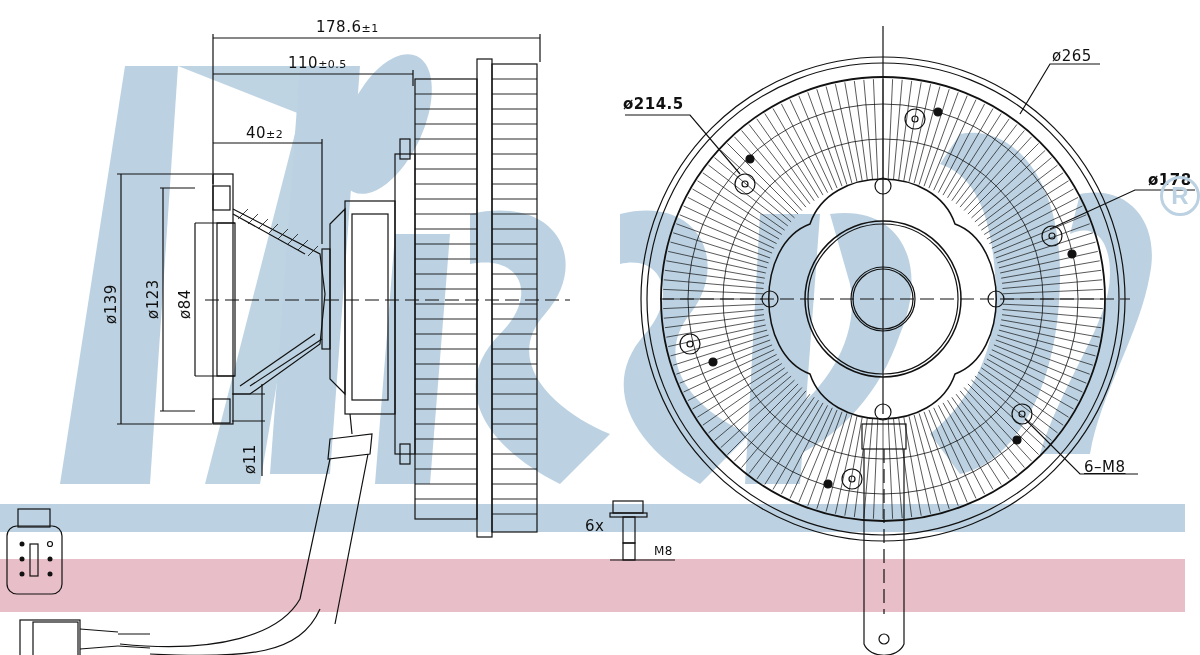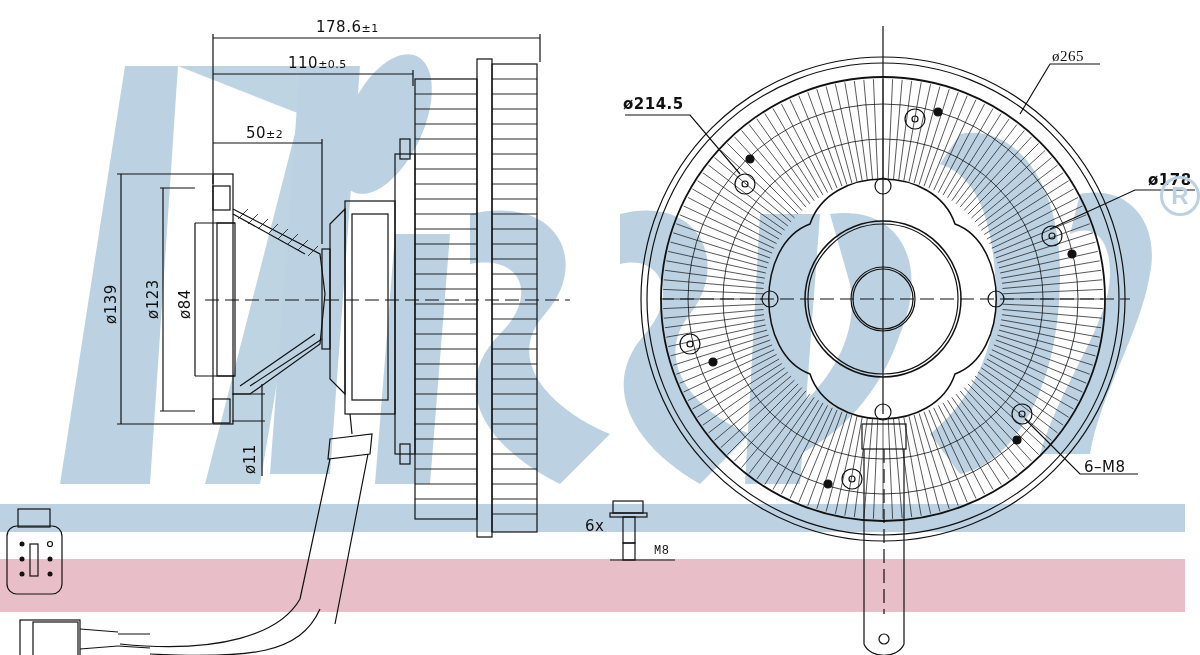--- a/index.html
+++ b/index.html
@@ -332,29 +332,29 @@
     </g>
   </svg>
 
   <div class="lbl" style="left:316px;top:6px;">
     <span>178.6</span><small>±1</small>
   </div>
   <div class="lbl" style="left:288px;top:42px;text-align:right;">
     <span>110</span><small>±0.5</small>
   </div>
   <div class="lbl" style="left:246px;top:112px;">
-    <span>50</span><small>±2</small>
+    <span>40</span><small>±2</small>
   </div>
   <div class="lbl vert" style="left:104px;top:310px;">ø139</div>
   <div class="lbl vert" style="left:146px;top:305px;">ø123</div>
   <div class="lbl vert" style="left:178px;top:305px;">ø84</div>
   <div class="lbl vert" style="left:243px;top:460px;">ø11</div>
 
-  <div class="lbl" style="left:1052px;top:35px;font-family:Liberation Serif, serif;">ø265</div>
+  <div class="lbl" style="left:1052px;top:35px;">ø265</div>
   <div class="lbl" style="left:623px;top:83px;font-weight:bold;">ø214.5</div>
   <div class="lbl" style="left:1148px;top:159px;font-weight:bold;">ø178</div>
-  <div class="lbl" style="left:1084px;top:446px;">6–M8</div>
+  <div class="lbl" style="left:1084px;top:446px;text-decoration:underline;">6–M8</div>
 
   <div class="lbl" style="left:585px;top:505px;">6x</div>
-  <div class="lbl" style="left:654px;top:531px;font-size:12px;font-family:Liberation Mono, monospace;">M8</div>
+  <div class="lbl" style="left:654px;top:531px;font-size:12px;">M8</div>
 
   <div class="reg" style="left:1160px;top:162px;">R</div>
 </div>
 
 </body></html>

